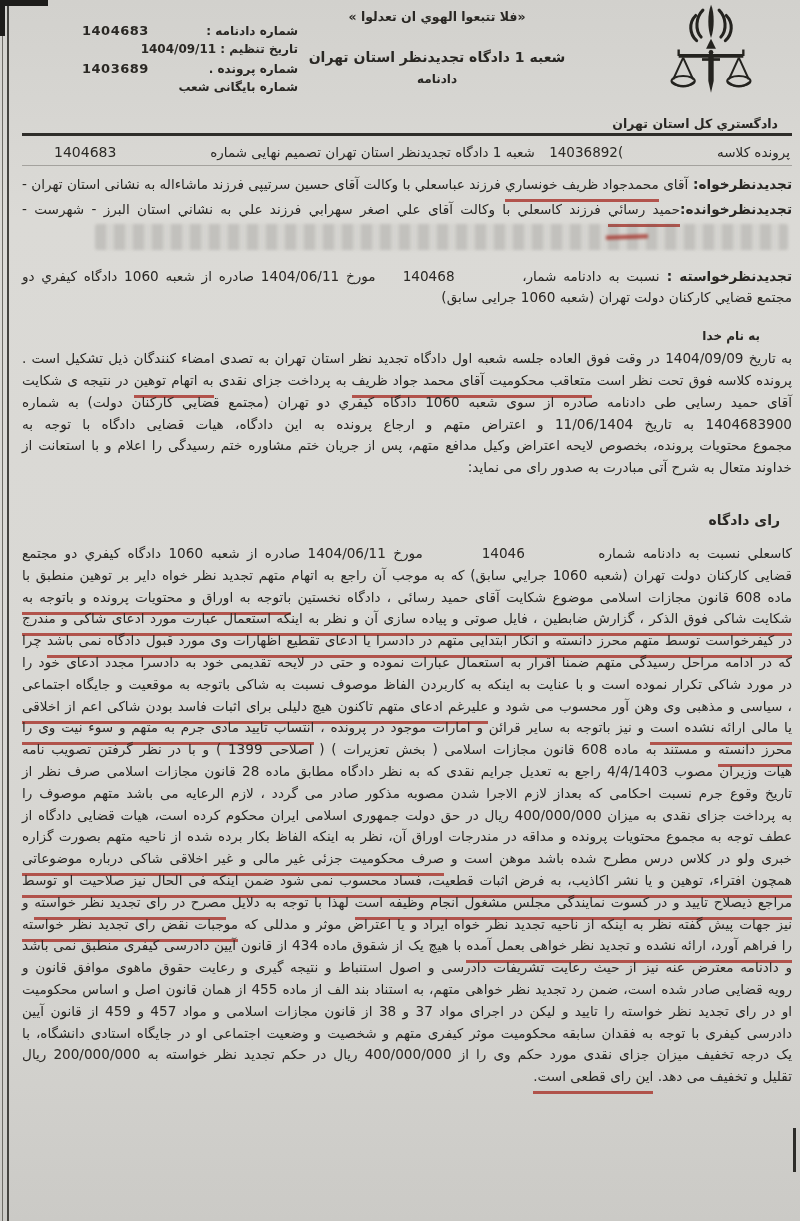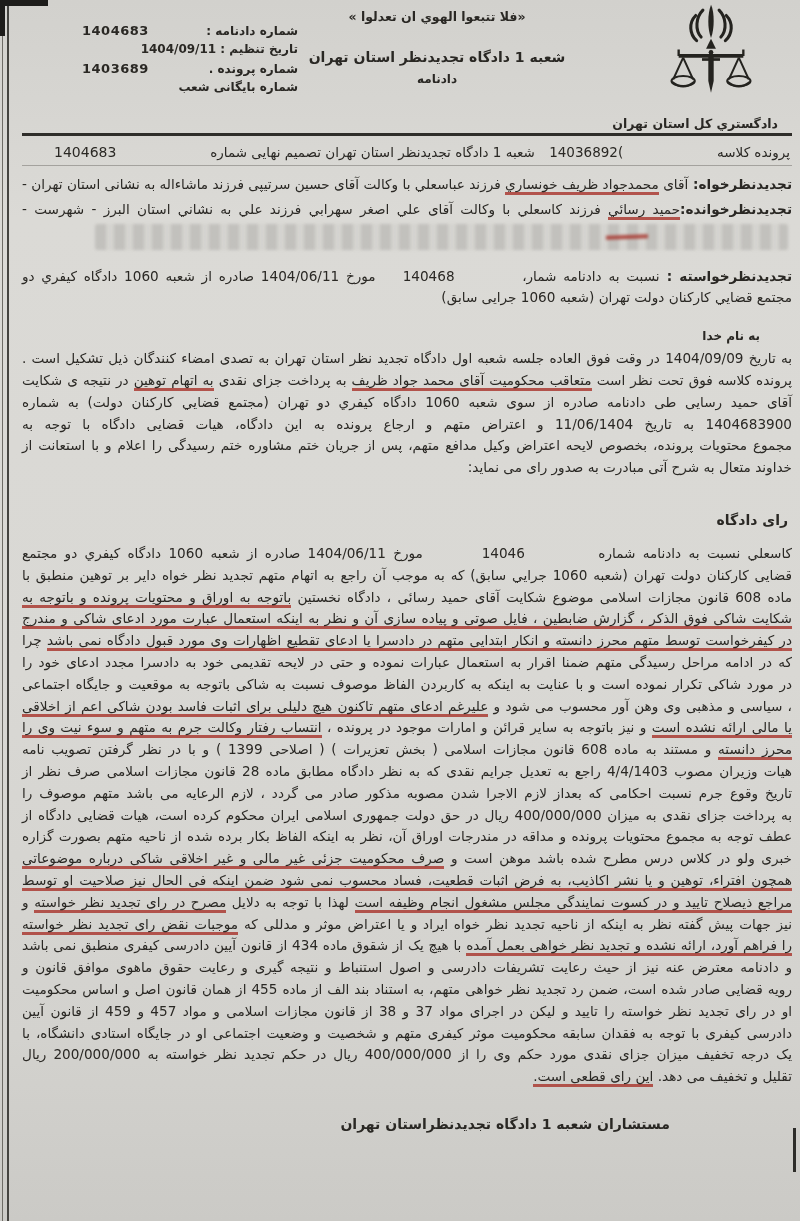--- a/index.html
+++ b/index.html
@@ -34,31 +34,31 @@
   .case-row{display:flex;justify-content:space-between;align-items:baseline;
     padding:8px 2px 5px 0;border-bottom:1px solid rgba(85,83,77,.4);font-size:13.5px;}
   .case-final{margin-left:32px;font-size:14px;}
   .case-num{margin-left:10px;}
 
   
   .sec{width:100%;}
   .tline{font-size:13.6px;line-height:21.8px;text-align:justify;text-align-last:justify;}
   .tline.e{text-align-last:right;}
   .b{font-weight:bold;}
-  .ru{border-bottom:3px solid rgba(168,54,45,.82);padding-bottom:0px;}
+  .ru{border-bottom:3px solid rgba(168,54,45,.82);padding-bottom:7px;}
   .appellant{margin-top:8px;}
   .appellee{margin-top:3px;}
   .redacted{position:relative;height:26px;width:90%;margin:3px 4px 0 auto;border-radius:3px;
     background:repeating-linear-gradient(90deg,rgba(95,93,88,.20) 0 11px,rgba(95,93,88,.05) 11px 19px);
     filter:blur(1.4px);}
   .red-dash{position:absolute;right:140px;top:11px;width:42px;height:4px;background:rgba(167,52,44,.85);transform:rotate(-2deg);filter:none;}
   .subject{margin-top:16px;}
   .bism{margin-top:20px;margin-right:32px;font-size:12px;font-weight:bold;text-align:right;}
   .intro{margin-top:5px;}
-  .ruling-title{margin:33px 4px 15px 0;font-size:14px;font-weight:bold;text-align:right;}
+  .ruling-title{margin:33px 12px 15px 0;font-size:14px;font-weight:bold;text-align:right;}
   .footer-sig{margin-top:28px;margin-right:122px;font-size:14px;font-weight:bold;text-align:right;}
 </style>
 </head>
 <body>
 
 <div class="edge-a"></div>
 <div class="edge-b"></div>
 <div class="corner-top"></div>
 <div class="corner-side"></div>
 <div class="mark-right"></div>
@@ -154,34 +154,33 @@
 
   <div class="sec ruling">
       <div class="tline"><span>کاسعلي نسبت به دادنامه شماره</span><span>&nbsp;&nbsp;&nbsp;&nbsp;&nbsp;&nbsp;&nbsp;&nbsp;&nbsp;&nbsp;14046&nbsp;&nbsp;&nbsp;&nbsp;&nbsp;&nbsp;&nbsp;&nbsp;</span><span>مورخ 1404/06/11 صادره از شعبه 1060 دادگاه کیفري دو مجتمع</span></div>
       <div class="tline"><span>قضایی کارکنان دولت تهران (شعبه 1060 جرایي سابق) که به موجب آن راجع به اتهام متهم تجدید نظر خواه دایر بر توهین منطبق با</span></div>
       <div class="tline"><span>ماده 608 قانون مجازات اسلامی موضوع شکایت آقای حمید رسائی ، دادگاه نخستین </span><span class="ru">باتوجه به اوراق و محتویات پرونده و باتوجه به</span></div>
       <div class="tline"><span class="ru">شکایت شاکی فوق الذکر ، گزارش ضابطین ، فایل صوتی و پیاده سازی آن و نظر به اینکه استعمال عبارت مورد ادعای شاکی و مندرج</span></div>
       <div class="tline"><span class="ru">در کیفرخواست توسط متهم محرز دانسته و انکار ابتدایی متهم در دادسرا یا ادعای تقطیع اظهارات وی مورد قبول دادگاه نمی باشد</span><span> چرا</span></div>
       <div class="tline"><span>که در ادامه مراحل رسیدگی متهم ضمنا اقرار به استعمال عبارات نموده و حتی در لایحه تقدیمی خود به دادسرا مجدد ادعای خود را</span></div>
       <div class="tline"><span>در مورد شاکی تکرار نموده است و با عنایت به اینکه به کاربردن الفاظ موصوف نسبت به شاکی باتوجه به موقعیت و جایگاه اجتماعی</span></div>
       <div class="tline"><span>، سیاسی و مذهبی وی وهن آور محسوب می شود و </span><span class="ru">علیرغم ادعای متهم تاکنون هیچ دلیلی برای اثبات فاسد بودن شاکی اعم از اخلاقی</span></div>
-      <div class="tline"><span class="ru">یا مالی ارائه نشده است</span><span> و نیز باتوجه به سایر قرائن و امارات موجود در پرونده ، </span><span class="ru">انتساب رفتار وکالت جرم به متهم و سوء نیت وی را</span></div>
+      <div class="tline"><span class="ru">یا مالی ارائه نشده است</span><span> و نیز باتوجه به سایر قرائن و امارات موجود در پرونده ، </span><span class="ru">انتساب تایید مادی جرم به متهم و سوء نیت وی را</span></div>
       <div class="tline"><span class="ru">محرز دانسته</span><span> و مستند به ماده 608 قانون مجازات اسلامی ( بخش تعزیرات ) ( اصلاحی 1399 ) و با در نظر گرفتن تصویب نامه</span></div>
       <div class="tline"><span>هیات وزیران مصوب 4/4/1403 راجع به تعدیل جرایم نقدی که به نظر دادگاه مطابق ماده 28 قانون مجازات اسلامی صرف نظر از</span></div>
       <div class="tline"><span>تاریخ وقوع جرم نسبت احکامی که بعداز لازم الاجرا شدن مصوبه مذکور صادر می گردد ، لازم الرعایه می باشد متهم موصوف را</span></div>
       <div class="tline"><span>به پرداخت جزای نقدی به میزان 400/000/000 ریال در حق دولت جمهوری اسلامی ایران محکوم کرده است، هیات قضایی دادگاه از</span></div>
       <div class="tline"><span>عطف توجه به مجموع محتویات پرونده و مداقه در مندرجات اوراق آن، نظر به اینکه الفاظ بکار برده شده از ناحیه متهم بصورت گزاره</span></div>
       <div class="tline"><span>خبری ولو در کلاس درس مطرح شده باشد موهن است و </span><span class="ru">صرف محکومیت جزئی غیر مالی و غیر اخلاقی شاکی درباره موضوعاتی</span></div>
       <div class="tline"><span class="ru">همچون افتراء، توهین و یا نشر اکاذیب، به فرض اثبات قطعیت، فساد محسوب نمی شود ضمن اینکه فی الحال نیز صلاحیت او توسط</span></div>
       <div class="tline"><span class="ru">مراجع ذیصلاح تایید و در کسوت نمایندگی مجلس مشغول انجام وظیفه است</span><span> لهذا با توجه به دلایل </span><span class="ru">مصرح در رای تجدید نظر خواسته</span><span> و</span></div>
       <div class="tline"><span>نیز جهات پیش گفته نظر به اینکه از ناحیه تجدید نظر خواه ایراد و یا اعتراض موثر و مدللی که </span><span class="ru">موجبات نقض رای تجدید نظر خواسته</span></div>
       <div class="tline"><span class="ru">را فراهم آورد، ارائه نشده و تجدید نظر خواهی بعمل آمده</span><span> با هیچ یک از شقوق ماده 434 از قانون آیین دادرسی کیفری منطبق نمی باشد</span></div>
       <div class="tline"><span>و دادنامه معترض عنه نیز از حیث رعایت تشریفات دادرسی و اصول استنباط و نتیجه گیری و رعایت حقوق ماهوی موافق قانون و</span></div>
       <div class="tline"><span>رویه قضایی صادر شده است، ضمن رد تجدید نظر خواهی متهم، به استناد بند الف از ماده 455 از همان قانون اصل و اساس محکومیت</span></div>
       <div class="tline"><span>او در رای تجدید نظر خواسته را تایید و لیکن در اجرای مواد 37 و 38 از قانون مجازات اسلامی و مواد 457 و 459 از قانون آیین</span></div>
       <div class="tline"><span>دادرسی کیفری با توجه به فقدان سابقه محکومیت موثر کیفری متهم و شخصیت و وضعیت اجتماعی او در جایگاه استادی دانشگاه، با</span></div>
       <div class="tline"><span>یک درجه تخفیف میزان جزای نقدی مورد حکم وی را از 400/000/000 ریال در حکم تجدید نظر خواسته به 200/000/000 ریال</span></div>
       <div class="tline e"><span>تقلیل و تخفیف می دهد. </span><span class="ru">این رای قطعی است.</span></div>
     </div>
 
-  <div class="footer-sig">مستشاران شعبه 1 دادگاه تجدیدنظراستان تهران</div>
 
 </div>
 
 </body></html>

